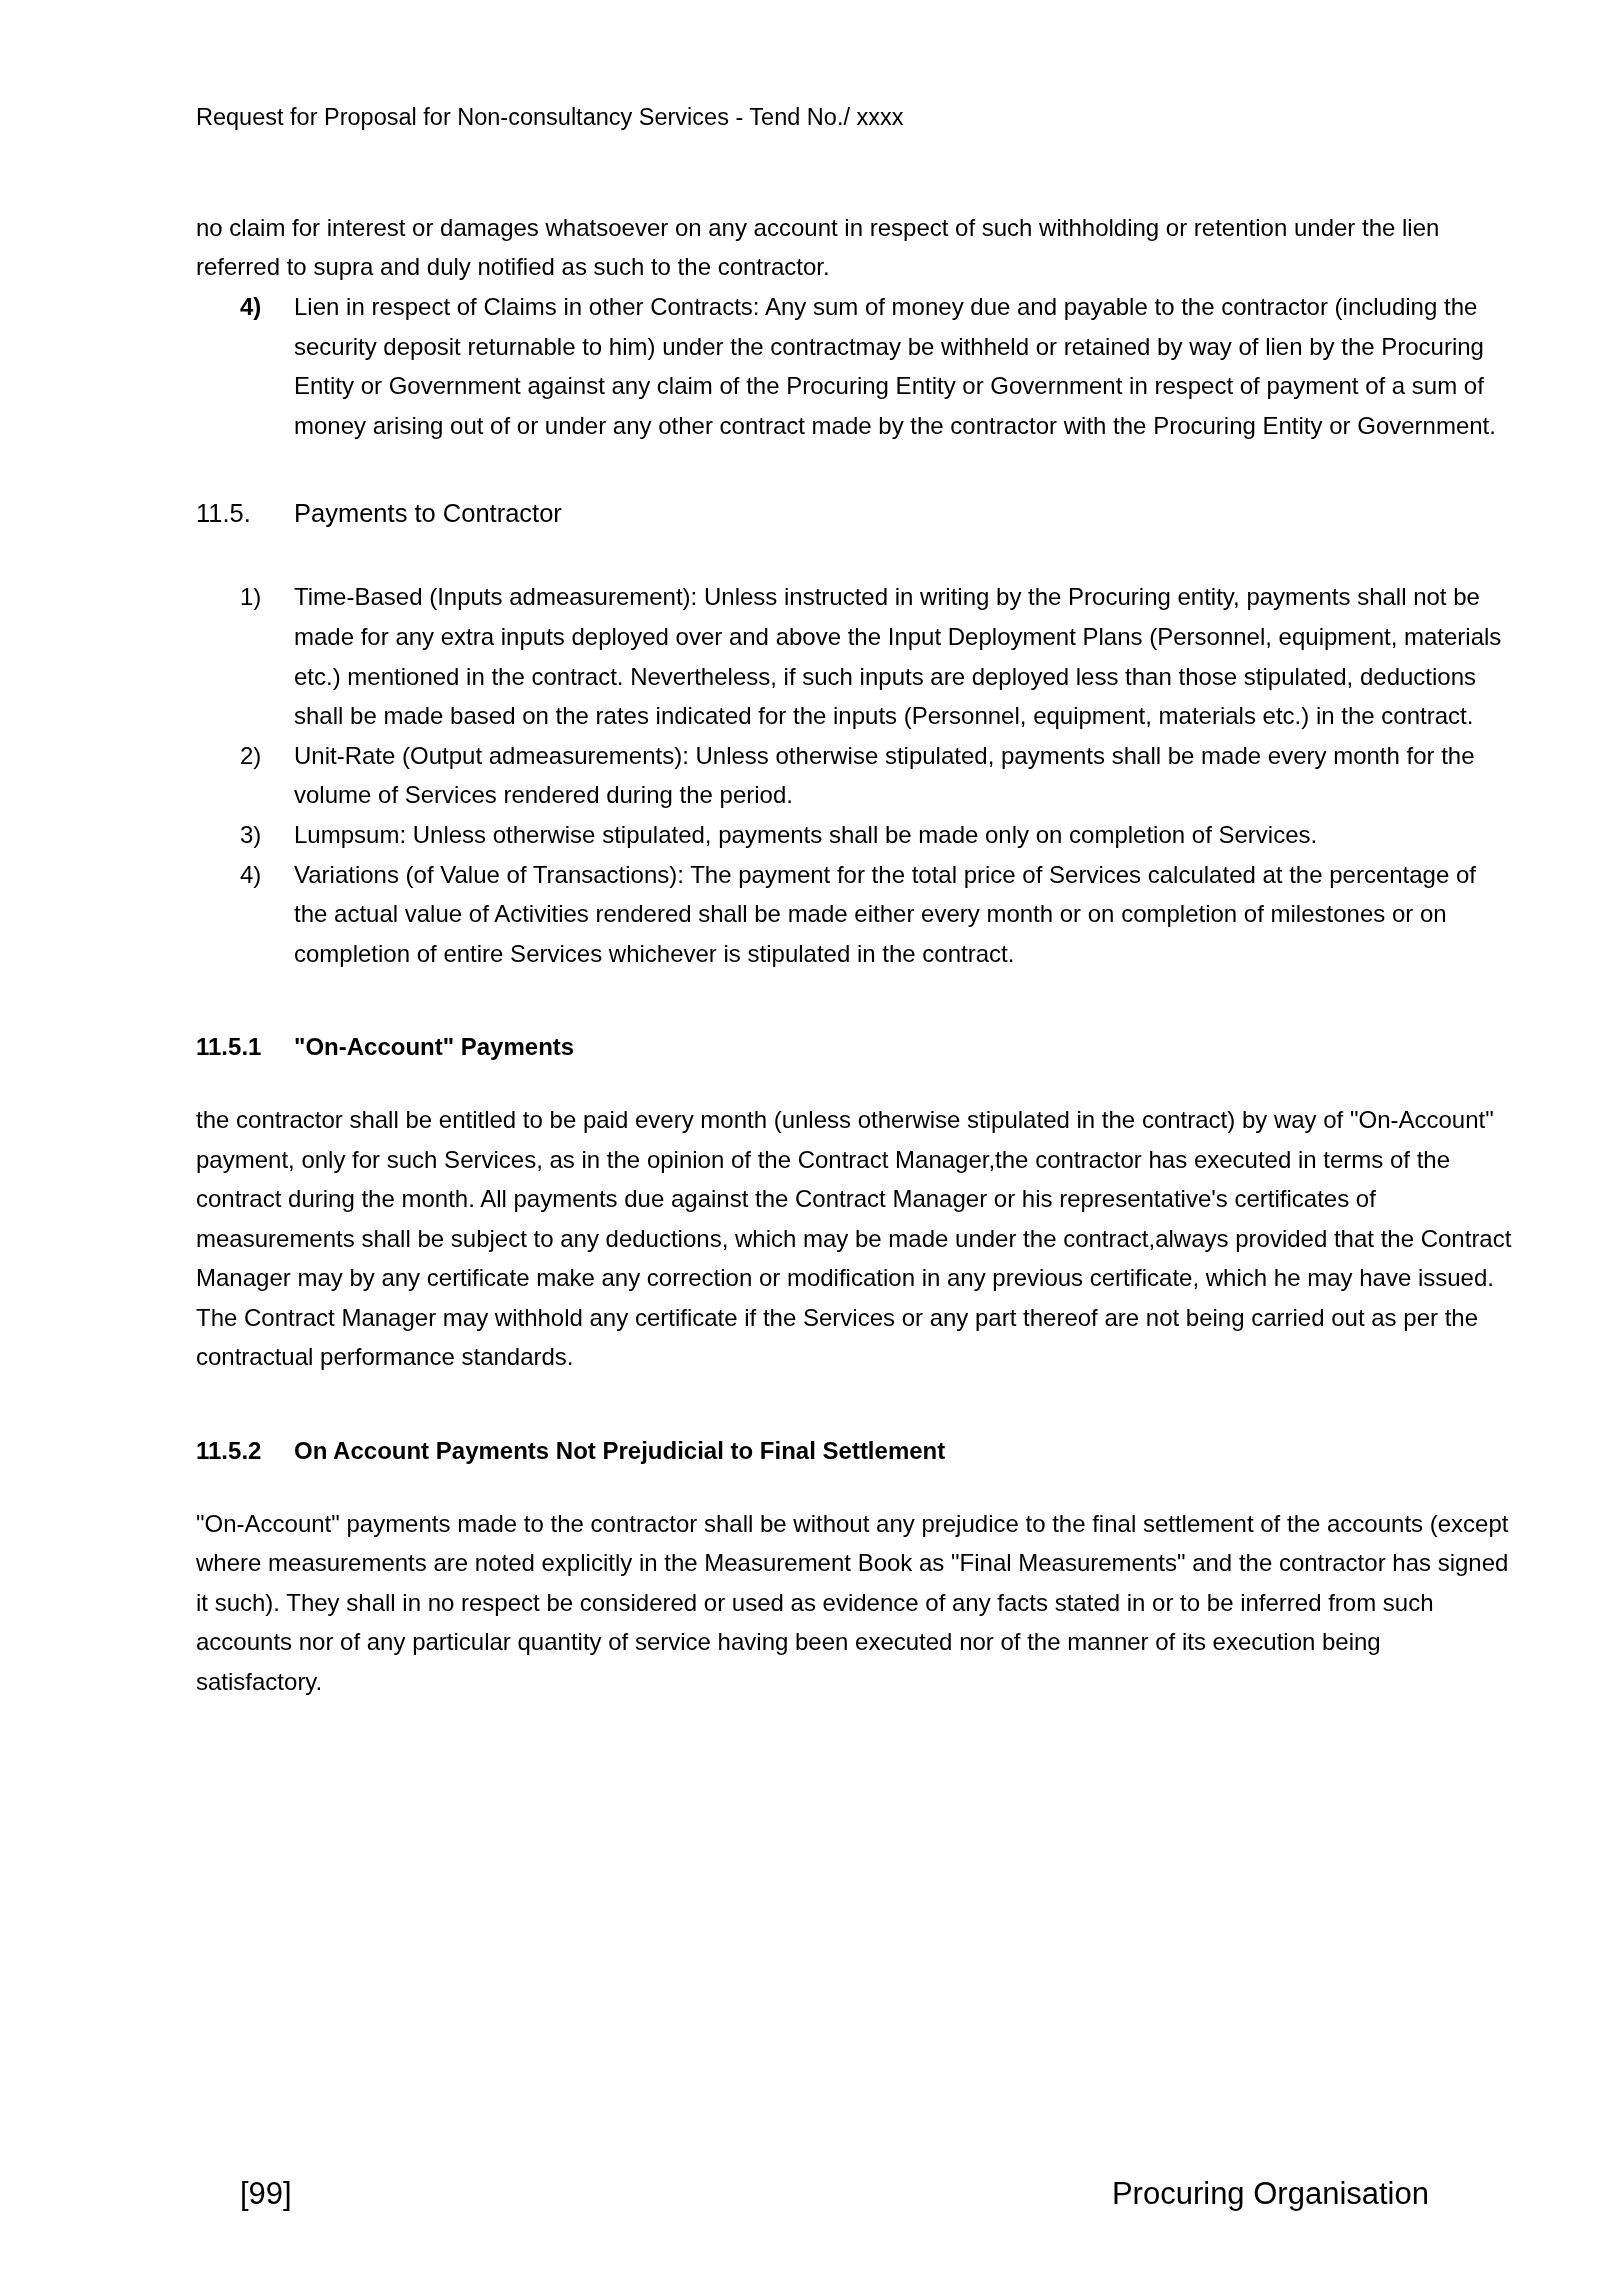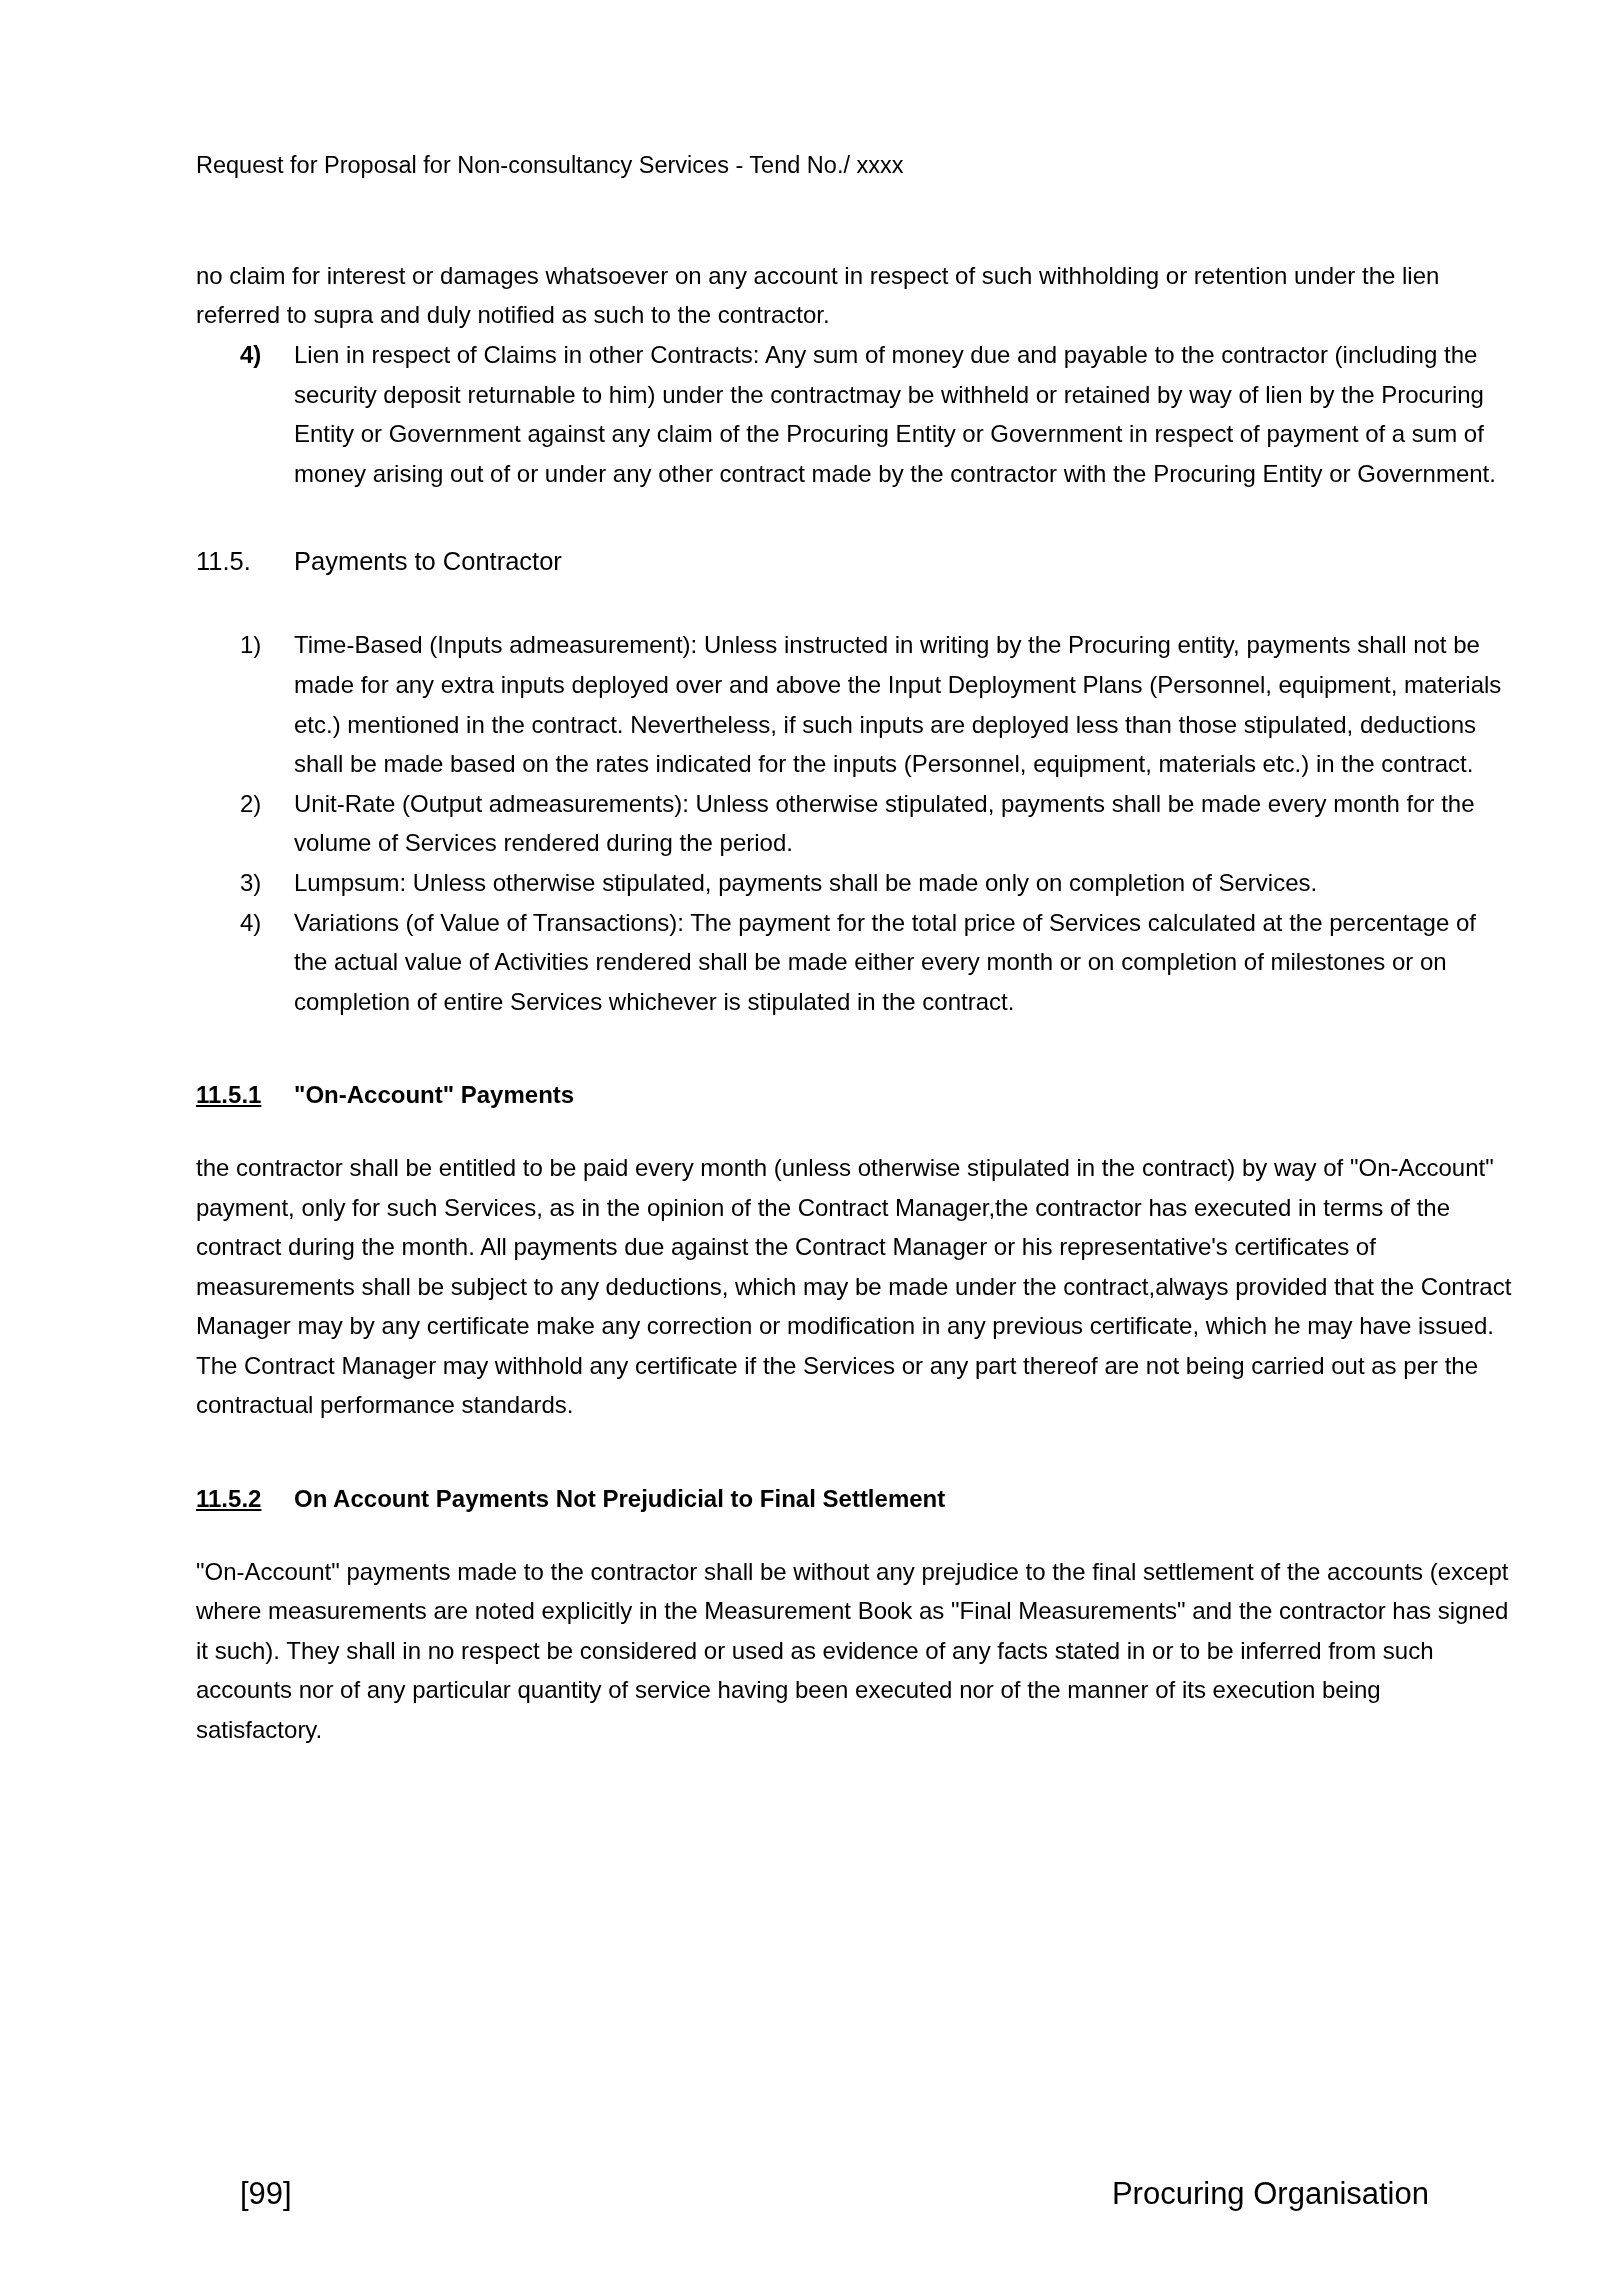--- a/index.html
+++ b/index.html
@@ -14,21 +14,20 @@
     background: #ffffff;
     color: #000000;
     font-family: "Liberation Sans", sans-serif;
     font-size: 24px;
     line-height: 1.65;
     box-sizing: border-box;
     overflow: hidden;
   }
   .content {
     padding: 98px 108px 0 196px;
-    margin-top: 48px;
   }
   .header {
     font-size: 23.5px;
     margin-bottom: 71px;
   }
   p.para {
     margin: 0;
   }
   .indent {
     margin-left: 98px;
@@ -60,21 +59,20 @@
     flex: 0 0 98px;
   }
   .sub-heading {
     display: flex;
     font-weight: bold;
     font-size: 24px;
     margin: 54px 0 33px 0;
   }
   .sub-num {
     flex: 0 0 98px;
-    text-decoration: underline;
   }
   .footer {
     position: absolute;
     left: 196px;
     right: 192px;
     top: 2168px;
     display: flex;
     justify-content: space-between;
     font-size: 31px;
   }

